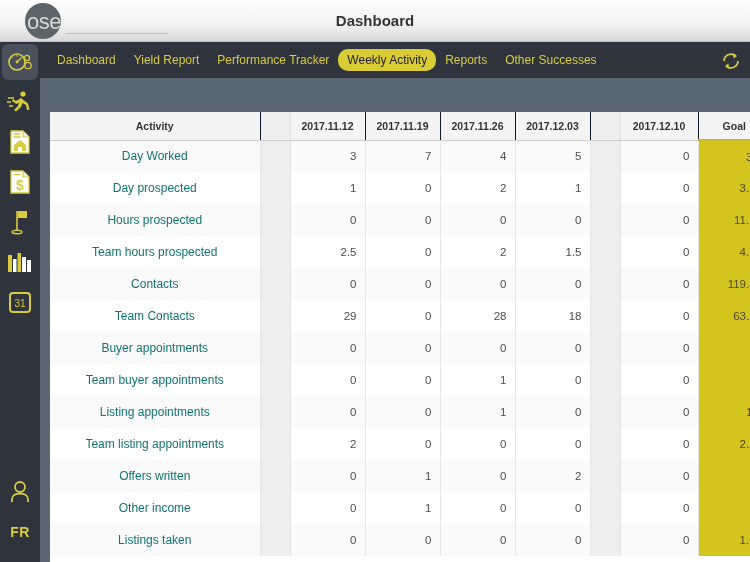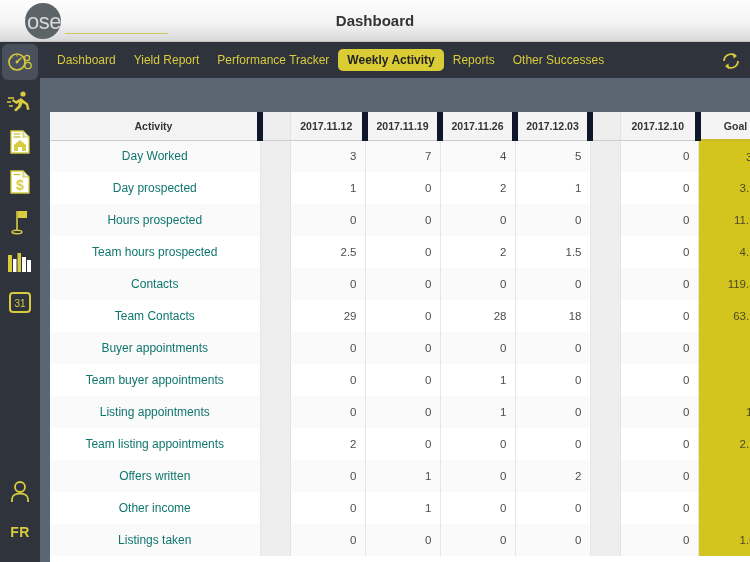--- a/index.html
+++ b/index.html
@@ -77,21 +77,21 @@
   }
   .nav-items {
     position: absolute; left: 8px; top: 0; height: 36px;
     display: flex; align-items: center;
   }
   .nav-item {
     font-size: 12px; color: #d8cb3e; padding: 4px 9px;
     white-space: nowrap; border-radius: 5px;
   }
   .nav-item.active {
-    background: #d9cc34; color: #232323; font-weight: bold;
+    background: #d9cc34; color: #232323; font-weight: normal; border-radius: 10px;
   }
   .refresh-btn {
     position: absolute; right: 8px; top: 8px; width: 22px; height: 22px;
   }
 
   .week-bar {
     position: absolute; left: 0; top: 36px; width: 710px; height: 34px;
   }
   .week-label {
     position: absolute; left: 10px; top: 8px;
@@ -105,21 +105,21 @@
   
   .table-wrap {
     position: absolute; left: 10px; top: 70px;
     width: 700px; height: 450px; overflow: hidden;
     background: #fff;
   }
   table.grid { border-collapse: collapse; width: 700px; table-layout: fixed; }
   table.grid th {
     height: 28px; background: #f4f4f4;
     font-size: 10.5px; font-weight: bold; color: #333;
-    border-bottom: 1px solid #ccc; border-right: 6px solid #0f172a;
+    border-bottom: 1px solid #ccc; border-right: 1px solid #0f172a;
     text-align: center; padding: 0 6px;
   }
   table.grid th.gap, table.grid td.gap {
     background: #eeeeee; border-right: 1px solid #e2e2e2; border-left: 1px solid #e2e2e2;
   }
   table.grid th.goal {
     background: #f4f4f4; border-bottom: 2px solid #c9bc2a; border-right: none;
   }
   table.grid td {
     height: 32px; font-size: 11.5px; color: #4d4d4d;

